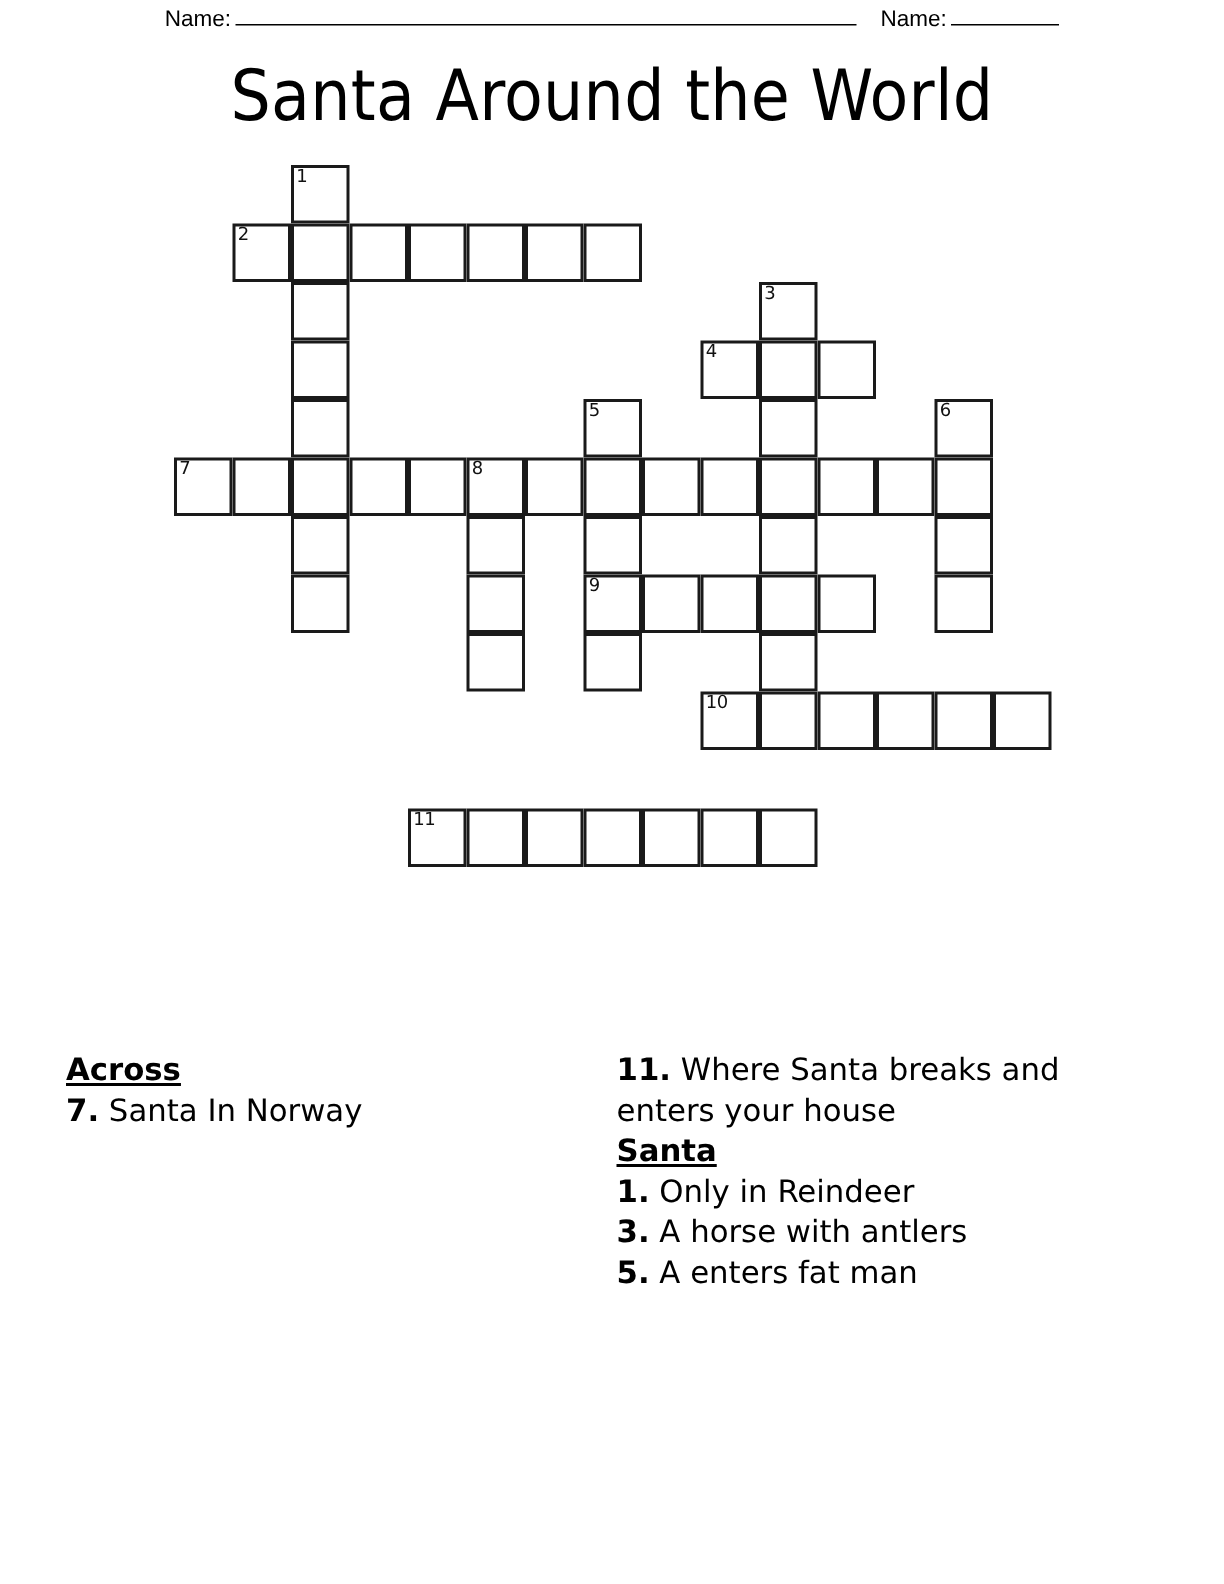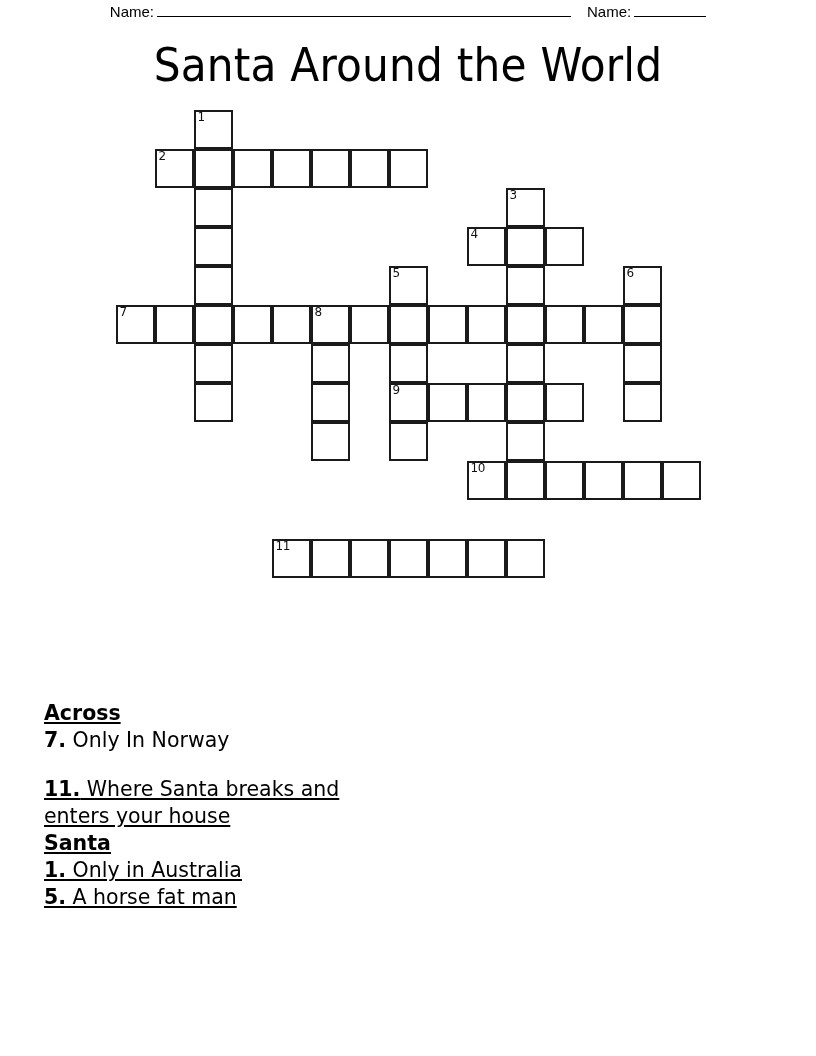--- a/index.html
+++ b/index.html
@@ -92,28 +92,27 @@
   
   .clues {
     position: absolute;
     left: 44px;
     top: 700px;
     width: 730px;
     height: 260px;
     display: flex;
     gap: 22px;
     align-items: flex-start;
-    flex-direction: column;
   }
   .clue-col {
     width: 345px;
     font-size: 20.5px;
     line-height: 27px;
   }
-  .clue-col.col-right { width: 350px; text-decoration: underline; }
+  .clue-col.col-right { width: 350px; }
   .clue-heading {
     font-weight: 700;
     text-decoration: underline;
     text-underline-offset: 2px;
     font-size: 20.5px;
     line-height: 27px;
     margin: 0;
   }
   .clue {
     margin: 0;
@@ -222,21 +221,22 @@
     <div class="cell" style="left: 350px; top: 539px;"></div>
     <div class="cell" style="left: 389px; top: 539px;"></div>
     <div class="cell" style="left: 428px; top: 539px;"></div>
     <div class="cell" style="left: 467px; top: 539px;"></div>
     <div class="cell" style="left: 506px; top: 539px;"></div>
   </div>
 
 <div class="clues">
   <div class="clue-col col-left" id="clue-col-left">
       <p class="clue-heading">Across</p>
-      <p class="clue"><span class="cnum">7.</span><span class="ctext"> Only In Norway</span></p>
+      <p class="clue"><span class="cnum">7.</span><span class="ctext"> Santa In Norway</span></p>
     </div>
   <div class="clue-col col-right" id="clue-col-right">
       <p class="clue"><span class="cnum">11.</span><span class="ctext"> Where Santa breaks and enters your house</span></p>
       <p class="clue-heading">Santa</p>
-      <p class="clue"><span class="cnum">1.</span><span class="ctext"> Only in Australia</span></p>
-      <p class="clue"><span class="cnum">5.</span><span class="ctext"> A horse fat man</span></p>
+      <p class="clue"><span class="cnum">1.</span><span class="ctext"> Only in Reindeer</span></p>
+      <p class="clue"><span class="cnum">3.</span><span class="ctext"> A horse with antlers</span></p>
+      <p class="clue"><span class="cnum">5.</span><span class="ctext"> A enters fat man</span></p>
     </div>
 </div>
 
 </body></html>

